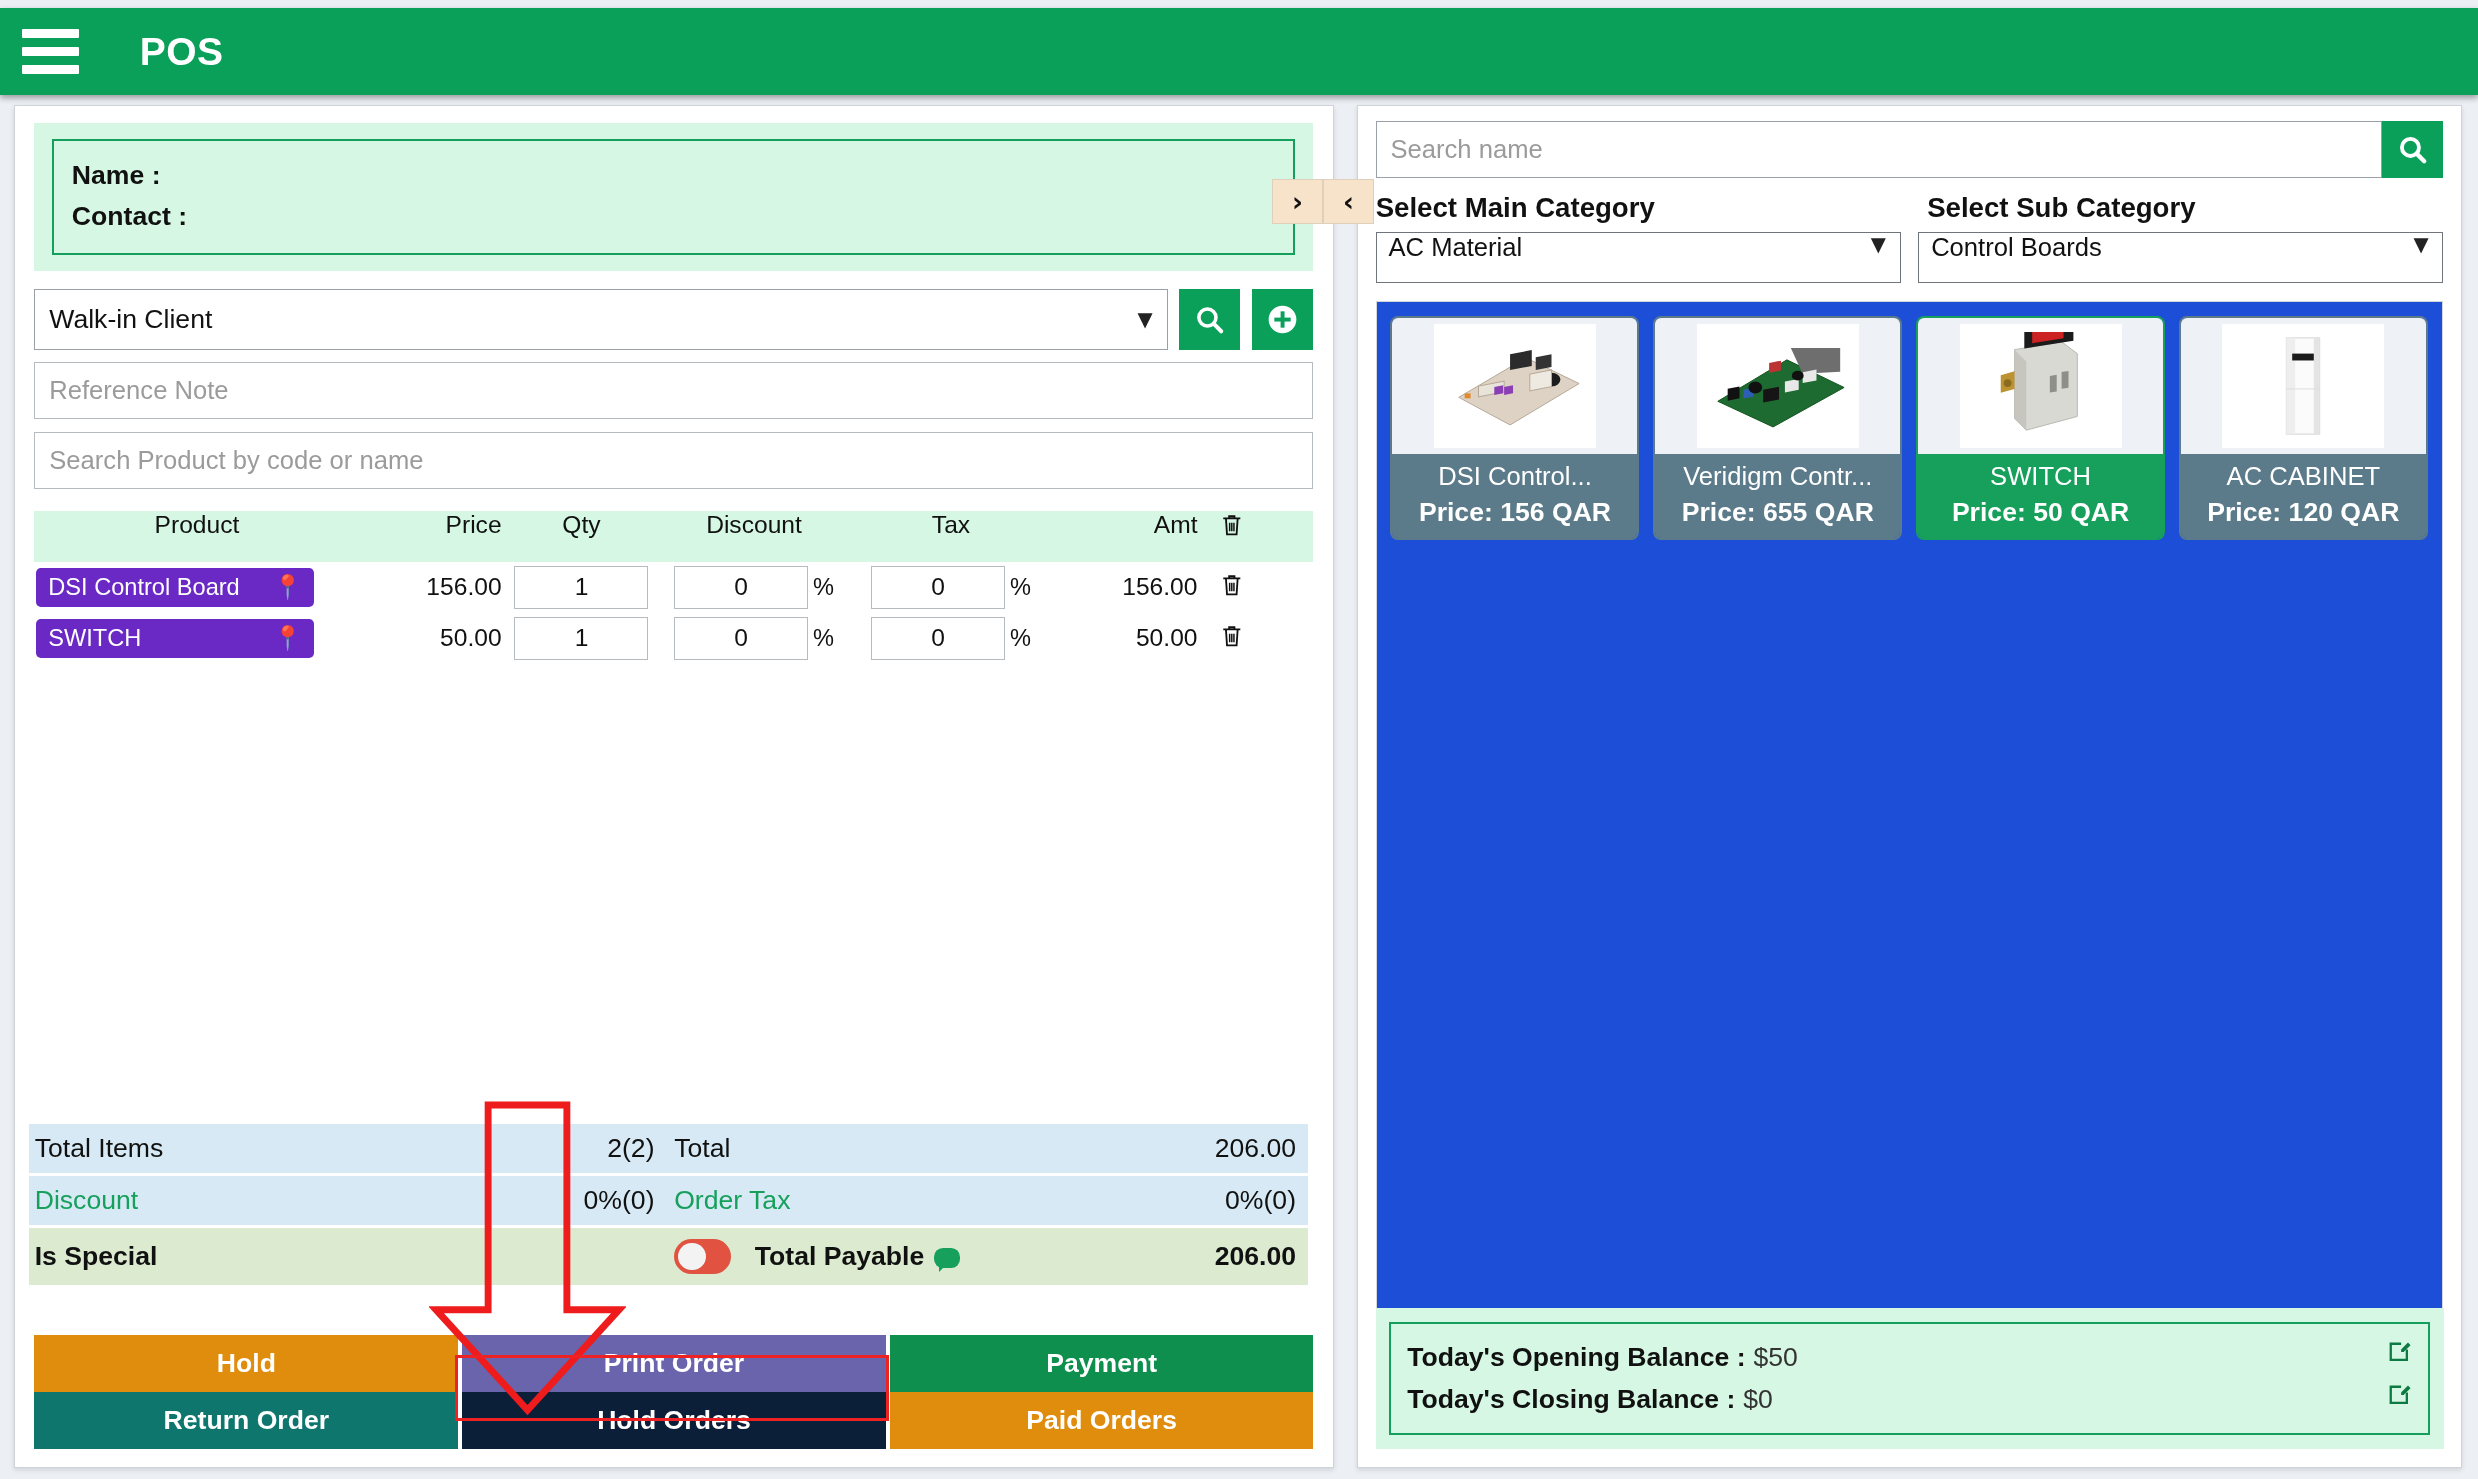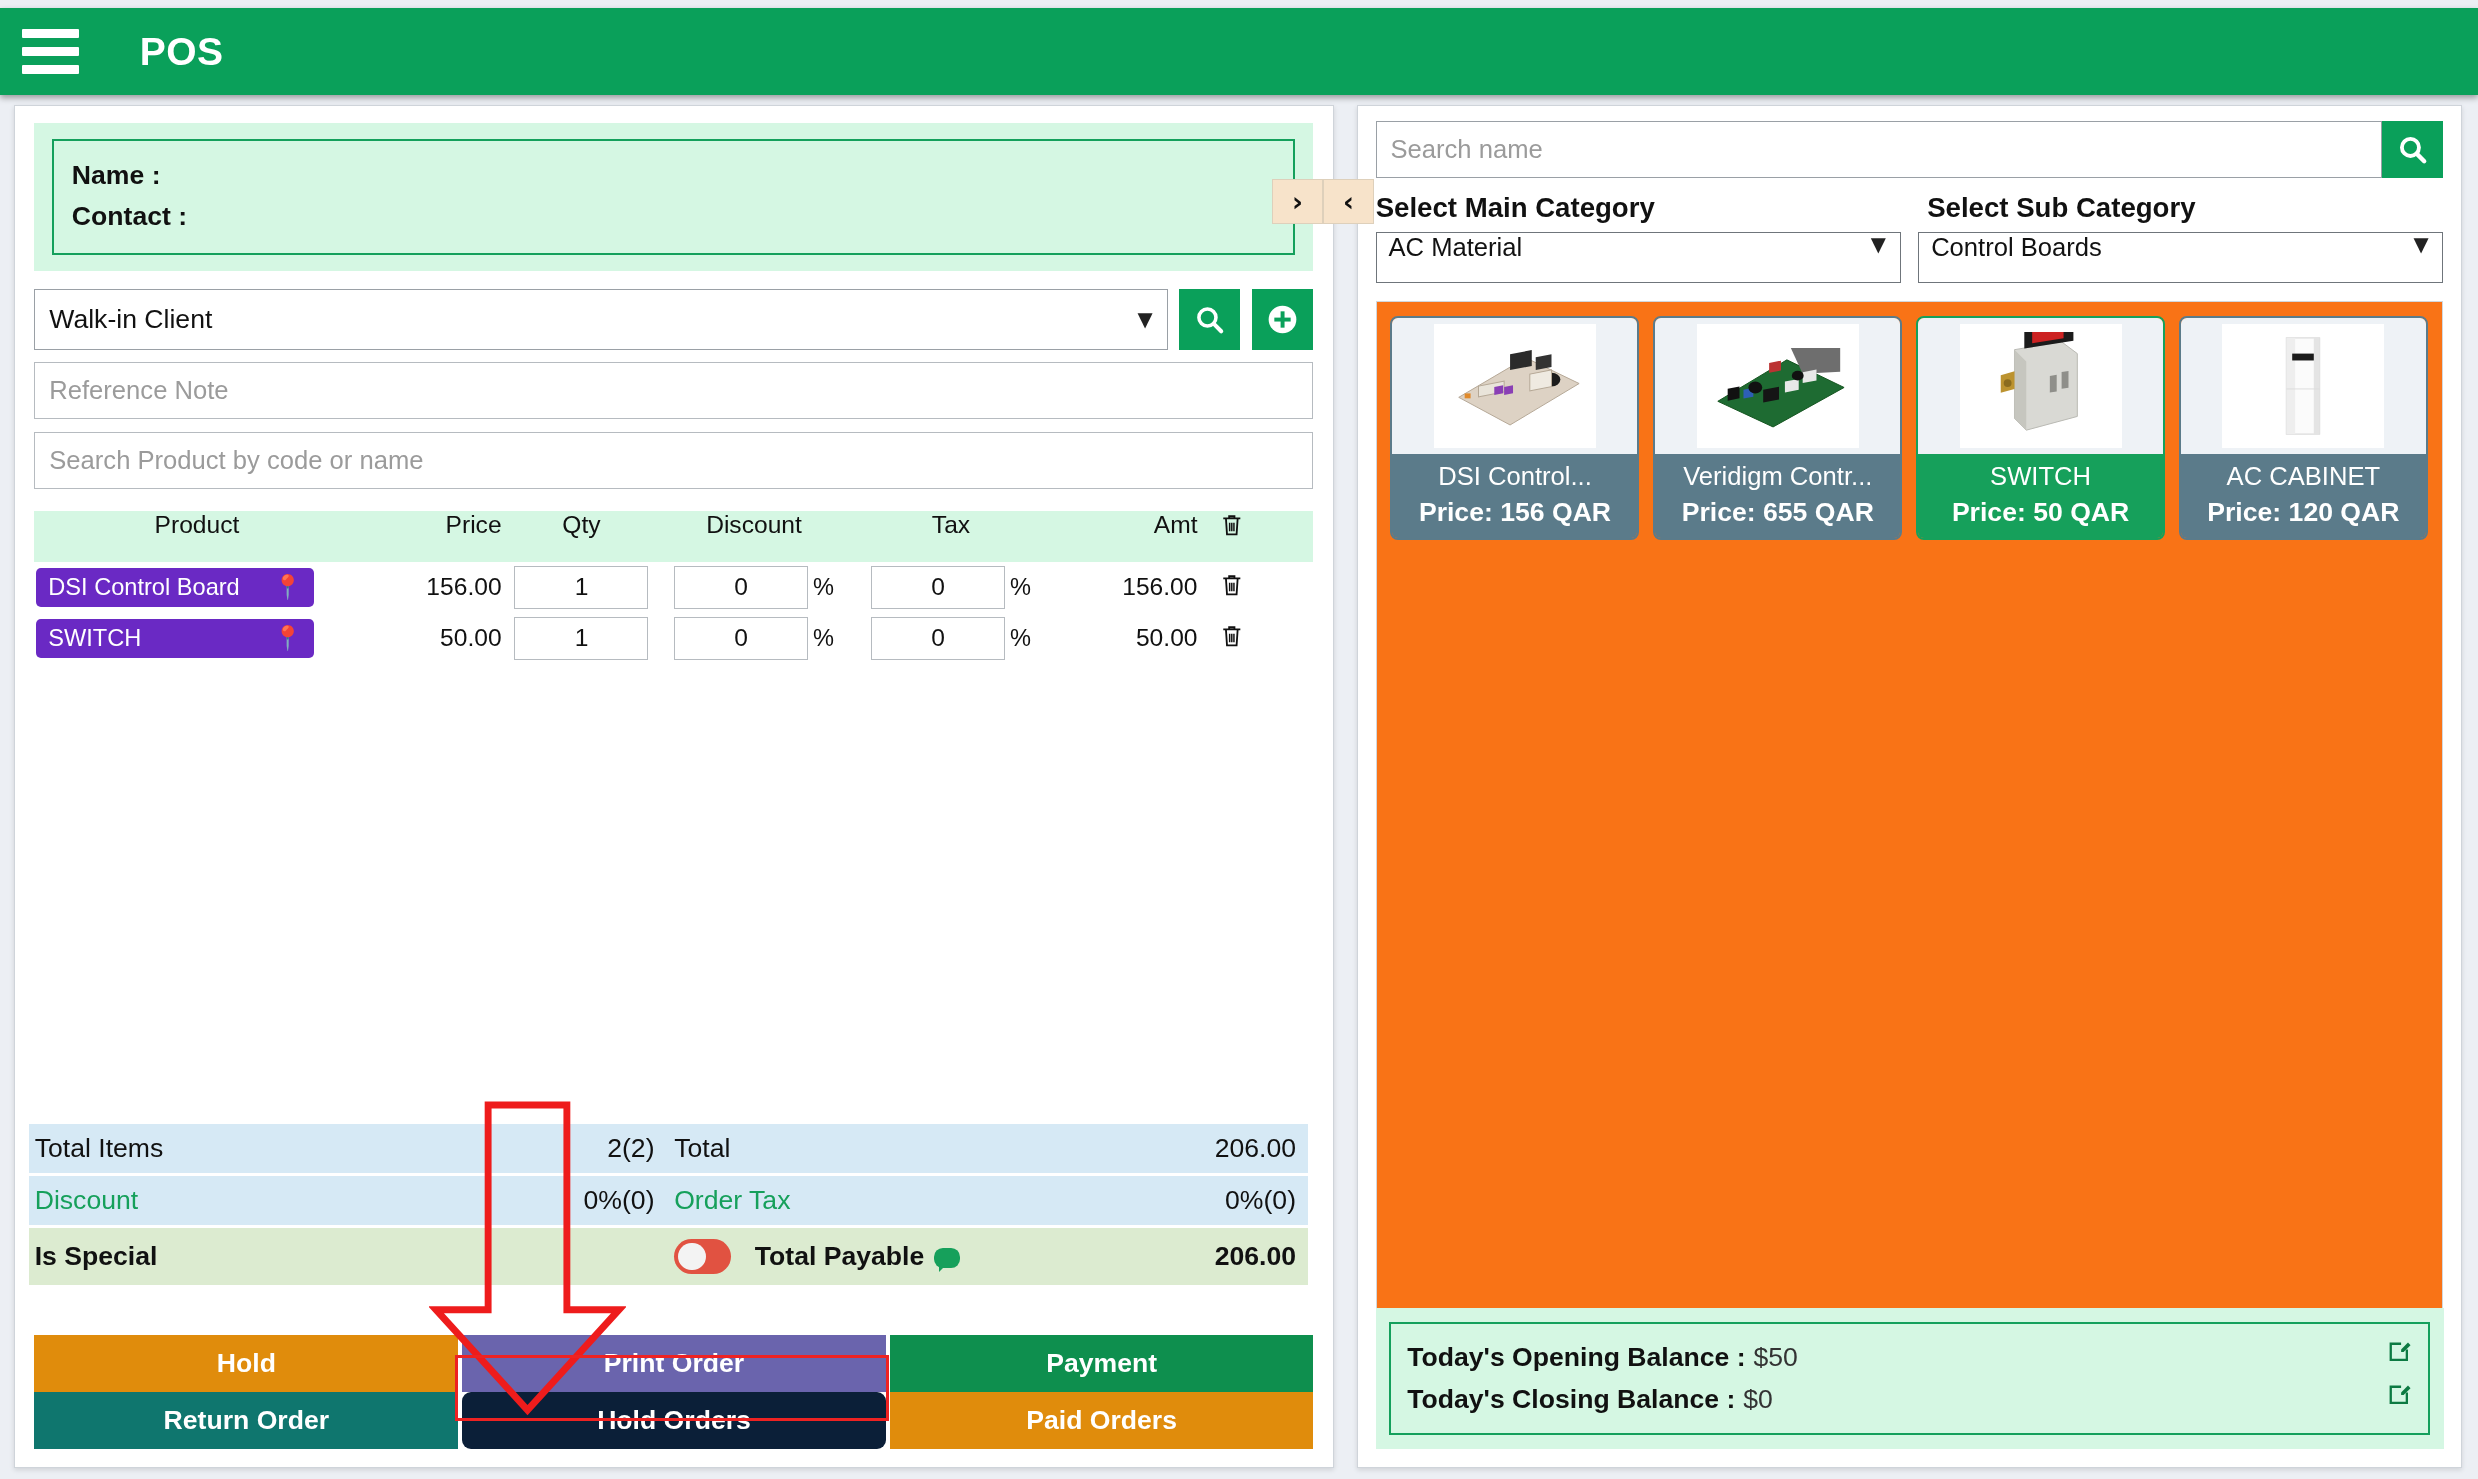--- a/index.html
+++ b/index.html
@@ -128,21 +128,21 @@
   .actions { position: absolute; left: 19.7px; bottom: 17.7px; width: calc(100% - 39px); }
   .act-row { display: flex; gap: 3.9px; }
   .act-btn {
     flex: 1; height: 57px; display: flex; align-items: center; justify-content: center;
     color: #fff; font-size: 26.6px; font-weight: 700; cursor: pointer; border: none;
   }
   .bg-orange { background: #e08c0c; }
   .bg-purple { background: #6a64ad; }
   .bg-green  { background: #0e8f4e; }
   .bg-red    { background: #0f766e; }
-  .bg-navy   { background: #0b1f38; border-radius: 9px; }
+  .bg-navy   { background: #0b1f38; }
 
   
   .hl-print {
     position: absolute; left: 440px; bottom: 46px; width: 434px; height: 66px;
     border: 3.9px solid #ee2222; pointer-events: none; z-index: 9;
   }
 
   
   .red-arrow { position: absolute; left: 414px; top: 995px; z-index: 8; pointer-events: none; }
 
@@ -162,21 +162,21 @@
   .cat-labels > div { width: 50%; font-size: 27.6px; font-weight: 700; color: #111; }
   .cat-labels > div:last-child { padding-left: 17.7px; }
   .cat-selects { display: flex; margin: 7.9px 17.7px 0 17.7px; gap: 17.7px; }
   .cat-sel {
     width: 50%; height: 51px; border: 1px solid #6f757b; background: #fff;
     display: flex; align-items: flex-start; padding: 0 11.8px; font-size: 25.6px; color: #111;
     position: relative; cursor: pointer;
   }
 
   .prod-area {
-    margin: 17.7px 17.7px 0 17.7px; border: 1px solid #d2d7dc; background: #f97316;
+    margin: 17.7px 17.7px 0 17.7px; border: 1px solid #d2d7dc; background: #1d4ed8;
     height: 1015px; padding: 13.8px; display: flex; flex-wrap: wrap; align-content: flex-start; gap: 13.8px;
   }
   .card { width: 249px; border-radius: 7.9px; overflow: hidden; cursor: pointer; }
   .card.unsel { border: 2px solid #5b7b8a; }
   .card.sel { border: 2px solid #16a05b; }
   .card-img { height: 136px; background: #eef2f6; display: flex; align-items: center; justify-content: center; }
   .card-img .ph { width: 162px; height: 124px; background: #fff; display: flex; align-items: center; justify-content: center; }
   .card-foot { padding: 5.9px 3.9px 9.9px 3.9px; text-align: center; color: #fff; }
   .card.unsel .card-foot { background: #5b7b8a; }
   .card.sel .card-foot { background: #16a05b; }

